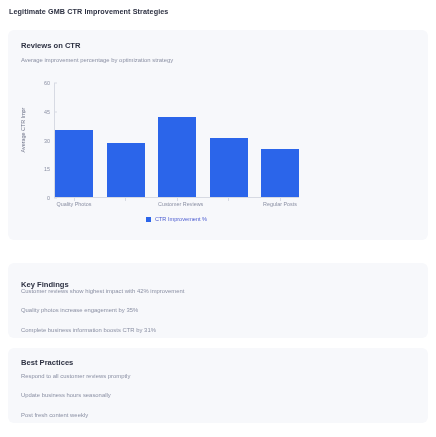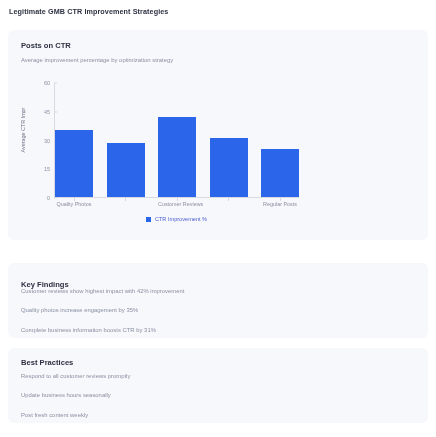--- a/index.html
+++ b/index.html
@@ -167,21 +167,21 @@
   .legend-label { font-size: 5.6px; color: #4b5bd0; white-space: nowrap; }
 </style>
 </head>
 <body>
 
 <div class="page">
 
   <div class="page-title">Legitimate GMB CTR Improvement Strategies</div>
 
   <div class="card" id="chart-card">
-    <div class="card-title">Posts on CTR</div>
+    <div class="card-title">Reviews on CTR</div>
     <div class="card-sub">Average improvement percentage by optimization strategy</div>
 
     <div class="chart-wrap">
 
       <div class="y-axis-title">Average CTR Impr</div>
 
       <div class="plot">
         <div class="axis-line-y"></div>
         <div class="axis-line-x"></div>
         <div id="ytick-container">

